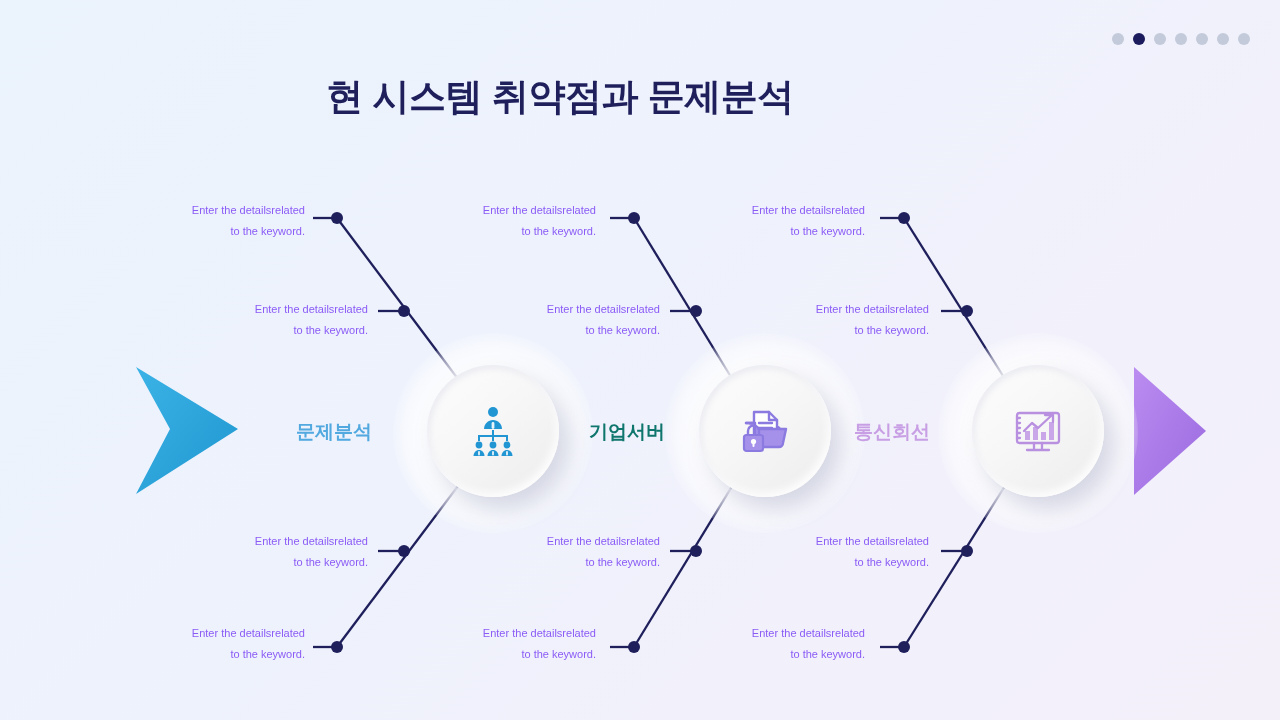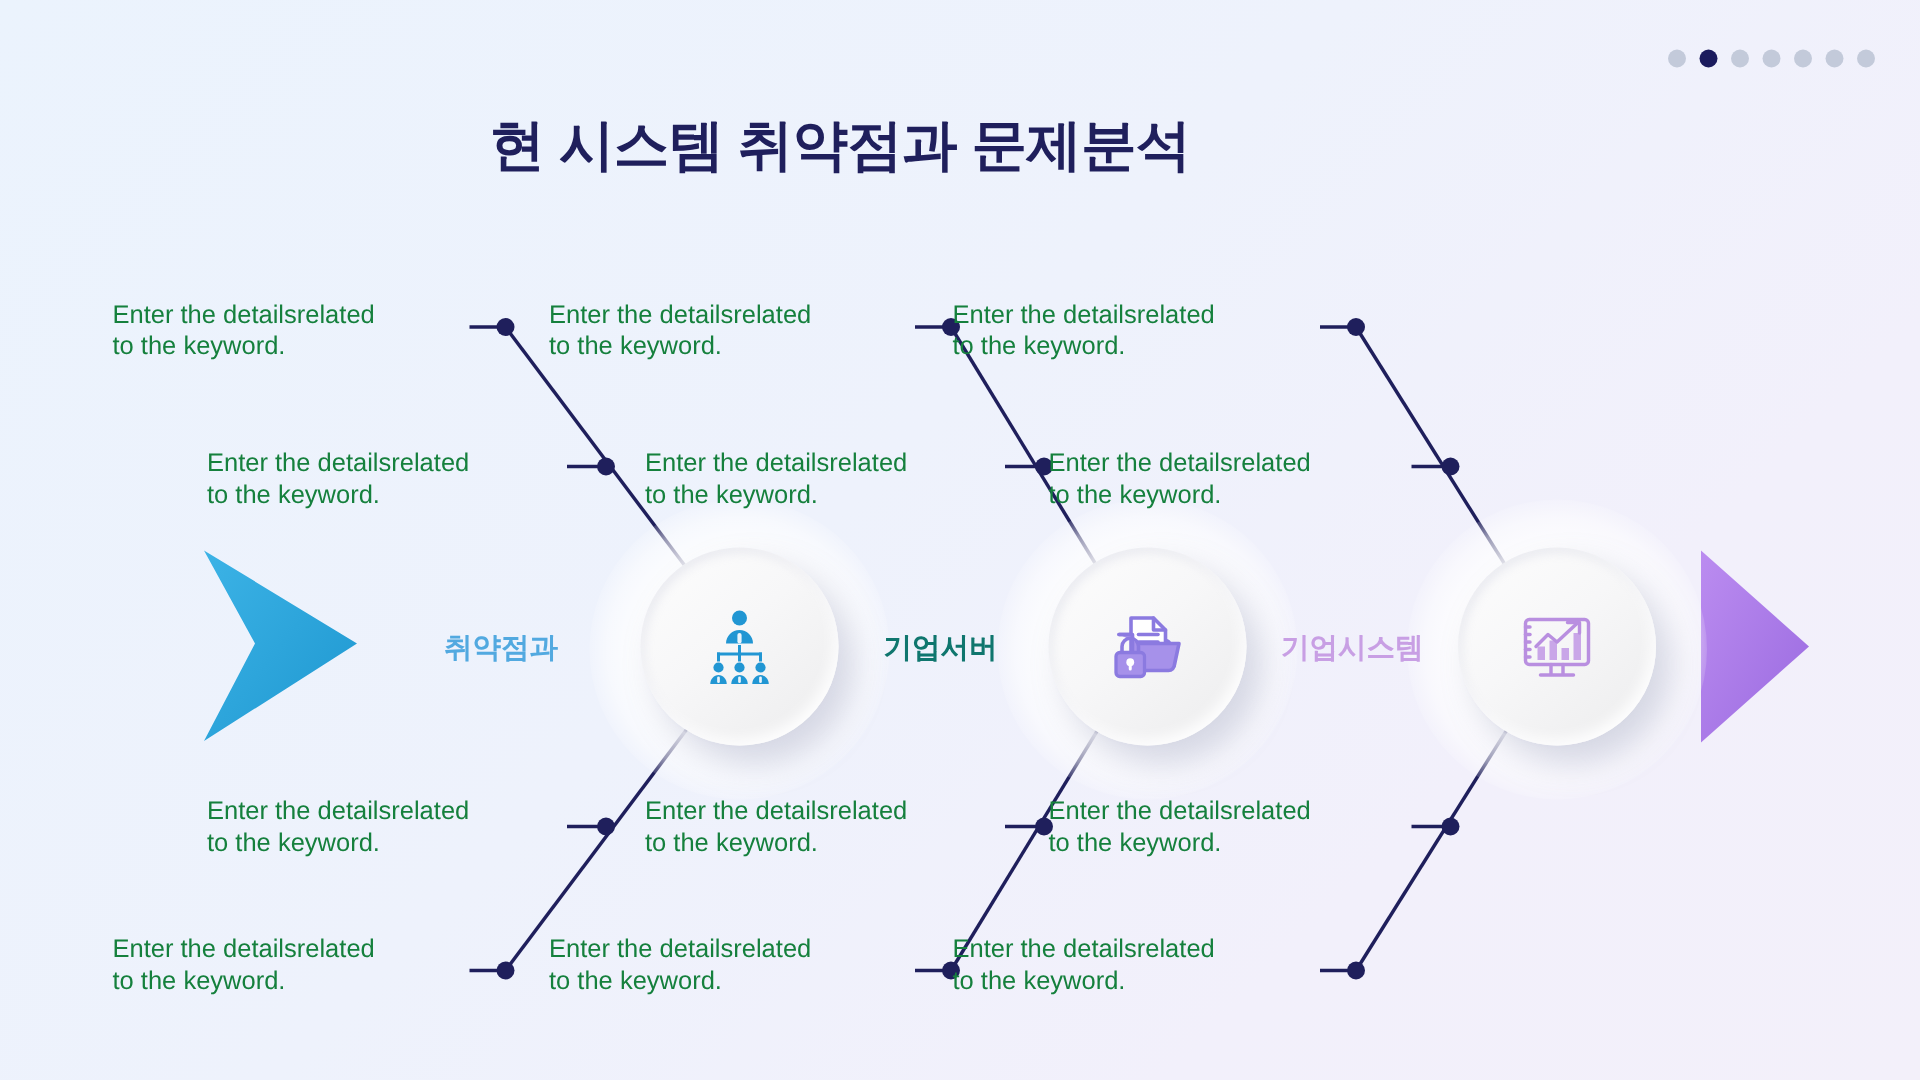--- a/index.html
+++ b/index.html
@@ -115,24 +115,24 @@
     white-space: nowrap;
   }
   .label1 { left: 296px; top: 419px; color: #52a9e0; }
   .label2 { left: 589px; top: 419px; color: #0f766e; }
   .label3 { left: 854px; top: 419px; color: #c89fe4; }
 
   
   .caption {
     position: absolute;
     width: 230px;
-    text-align: left;
-    font-size: 17px;
+    text-align: right;
+    font-size: 11px;
     line-height: 20.5px;
-    color: #15803d;
+    color: #8b5cf6;
   }
   .caption .l1, .caption .l2 { display: block; white-space: nowrap; }
 </style>
 </head>
 <body>
 
 <div class="slide">
 
   <div class="pager">
     <span class="dot"></span>
@@ -278,23 +278,23 @@
           <rect x="39" y="19" width="5" height="18"></rect>
         </g>
         <g stroke="#b98fe0" fill="none" stroke-width="2.3" stroke-linejoin="round" stroke-linecap="round">
           <polyline points="14,28 22,20 28,25 42,12"></polyline>
           <polyline points="35,12 43,12 43,19"></polyline>
         </g>
       </svg>
     </div>
   </div>
 
-  <div class="stage-label label1">취약점과</div>
+  <div class="stage-label label1">문제분석</div>
   <div class="stage-label label2">기업서버</div>
-  <div class="stage-label label3">기업시스템</div>
+  <div class="stage-label label3">통신회선</div>
 
   <div class="caption" style="left:75px; top:200px;">
     <span class="l1">Enter the detailsrelated</span>
     <span class="l2">to the keyword.</span>
   </div>
   <div class="caption" style="left:138px; top:299px;">
     <span class="l1">Enter the detailsrelated</span>
     <span class="l2">to the keyword.</span>
   </div>
   <div class="caption" style="left:138px; top:531px;">

